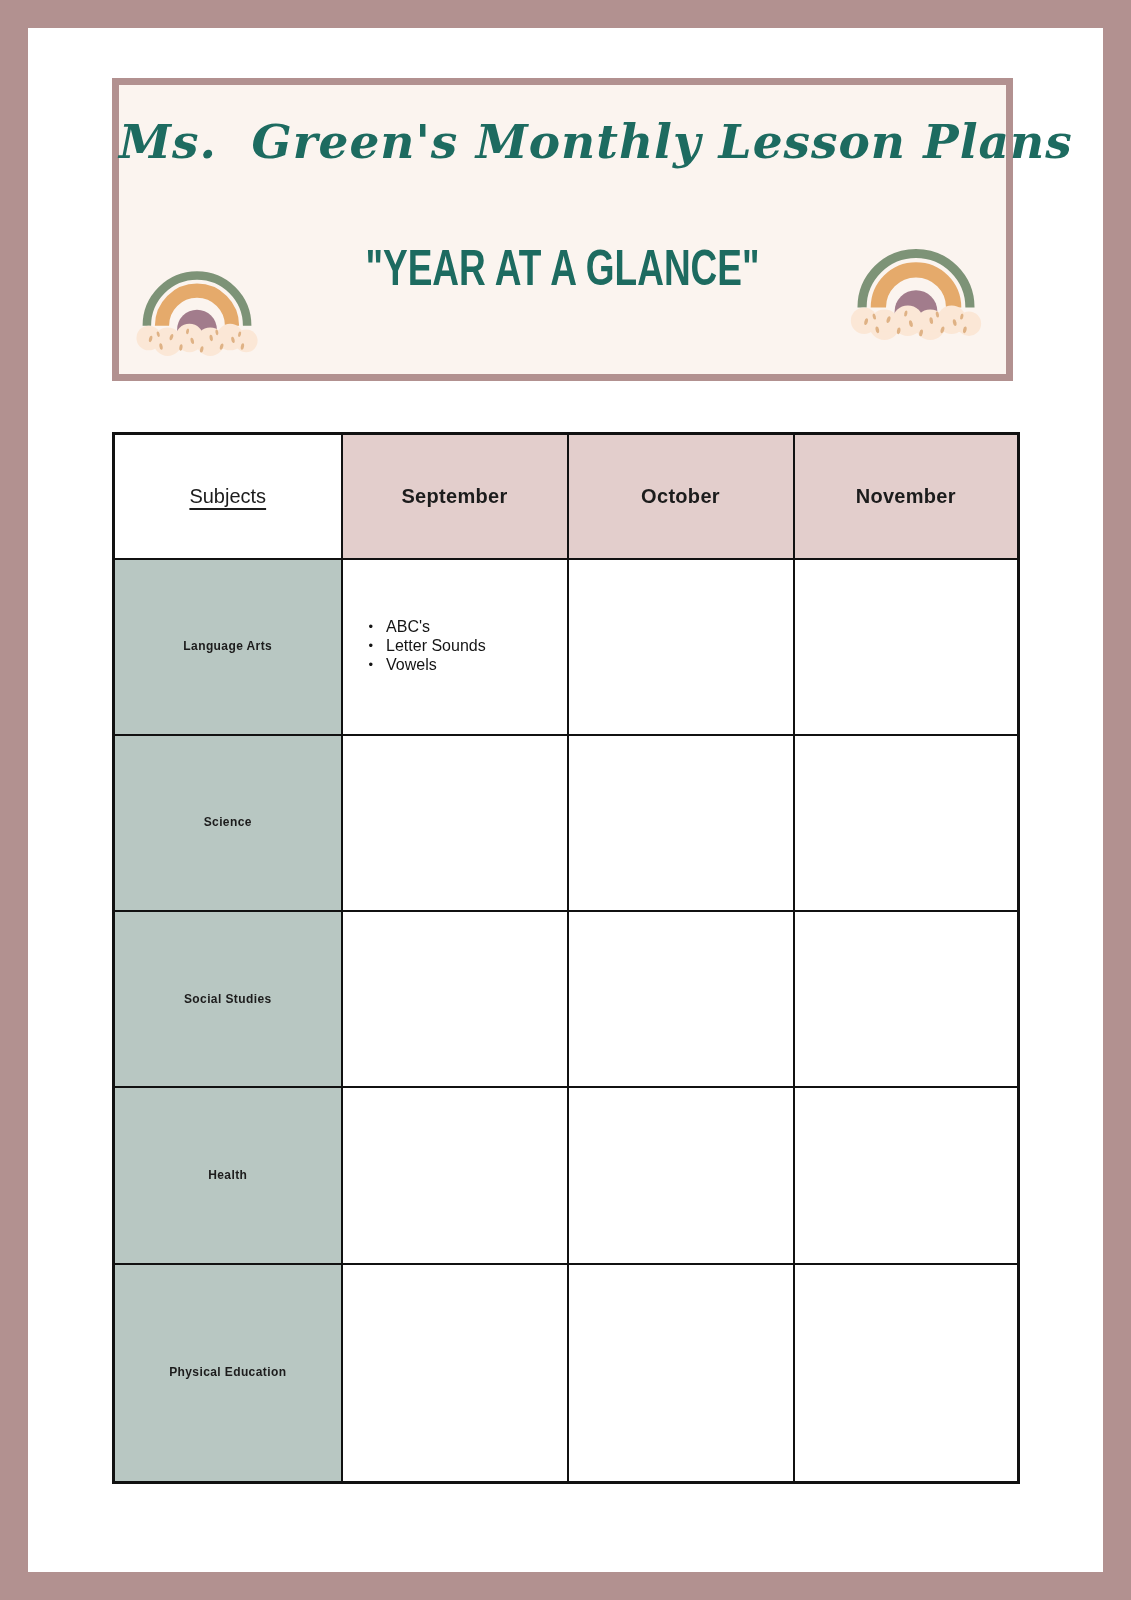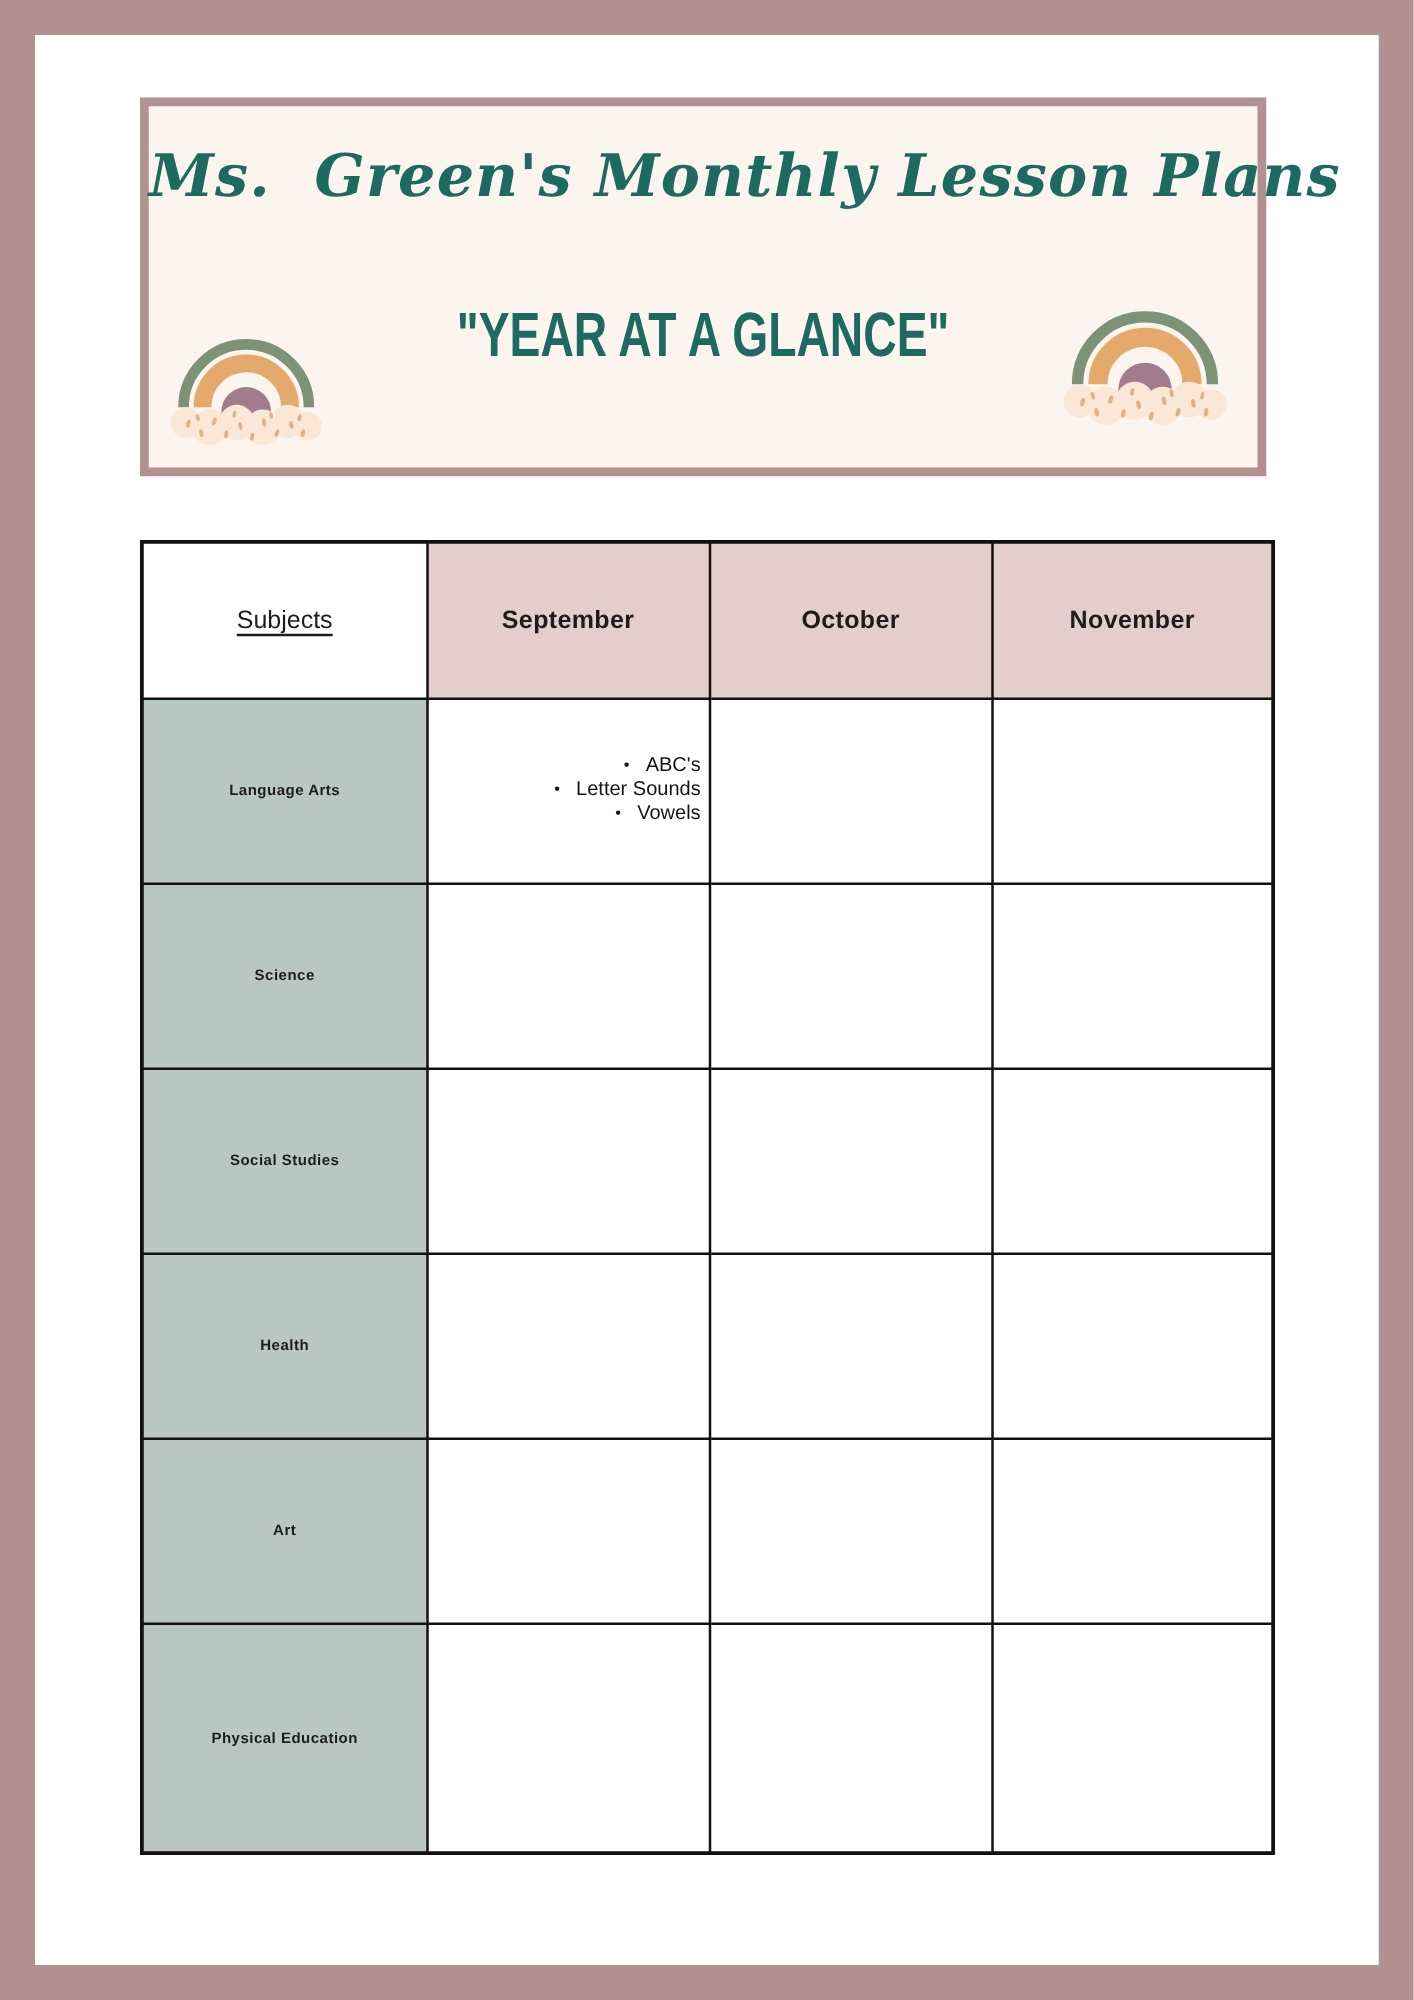--- a/index.html
+++ b/index.html
@@ -78,21 +78,21 @@
     font-weight:700;font-size:20px;letter-spacing:0.3px;
     text-align:center;
   }
   td.subject-td{
     background:var(--subject-cell-bg);
     font-weight:700;font-size:12px;letter-spacing:0.4px;
     text-align:center;
     padding:0 34px;
     line-height:1.6;
   }
-  td.month-td{background:#ffffff;padding:0 6px 0 22px;text-align:right;}
+  td.month-td{background:#ffffff;padding:0 6px 0 22px;}
   ul.bullets{
     margin:0;padding:0;list-style:none;
     font-size:16px;line-height:1.18;color:#141414;
   }
   ul.bullets li{padding-left:4px;}
   ul.bullets li::before{
     content:"\2022";
     font-size:13px;
     margin-right:13px;
     position:relative;top:-1px;
@@ -212,32 +212,20 @@
             <ul class="bullets"></ul>
           </td>
         <td class="month-td">
             <ul class="bullets"></ul>
           </td>
         <td class="month-td">
             <ul class="bullets"></ul>
           </td>
       </tr>
       <tr class="data-row">
-        <td class="subject-td">Art</td>
-        <td class="month-td">
-            <ul class="bullets"></ul>
-          </td>
-        <td class="month-td">
-            <ul class="bullets"></ul>
-          </td>
-        <td class="month-td">
-            <ul class="bullets"></ul>
-          </td>
-      </tr>
-      <tr class="data-row">
         <td class="subject-td">Physical Education</td>
         <td class="month-td">
             <ul class="bullets"></ul>
           </td>
         <td class="month-td">
             <ul class="bullets"></ul>
           </td>
         <td class="month-td">
             <ul class="bullets"></ul>
           </td>

